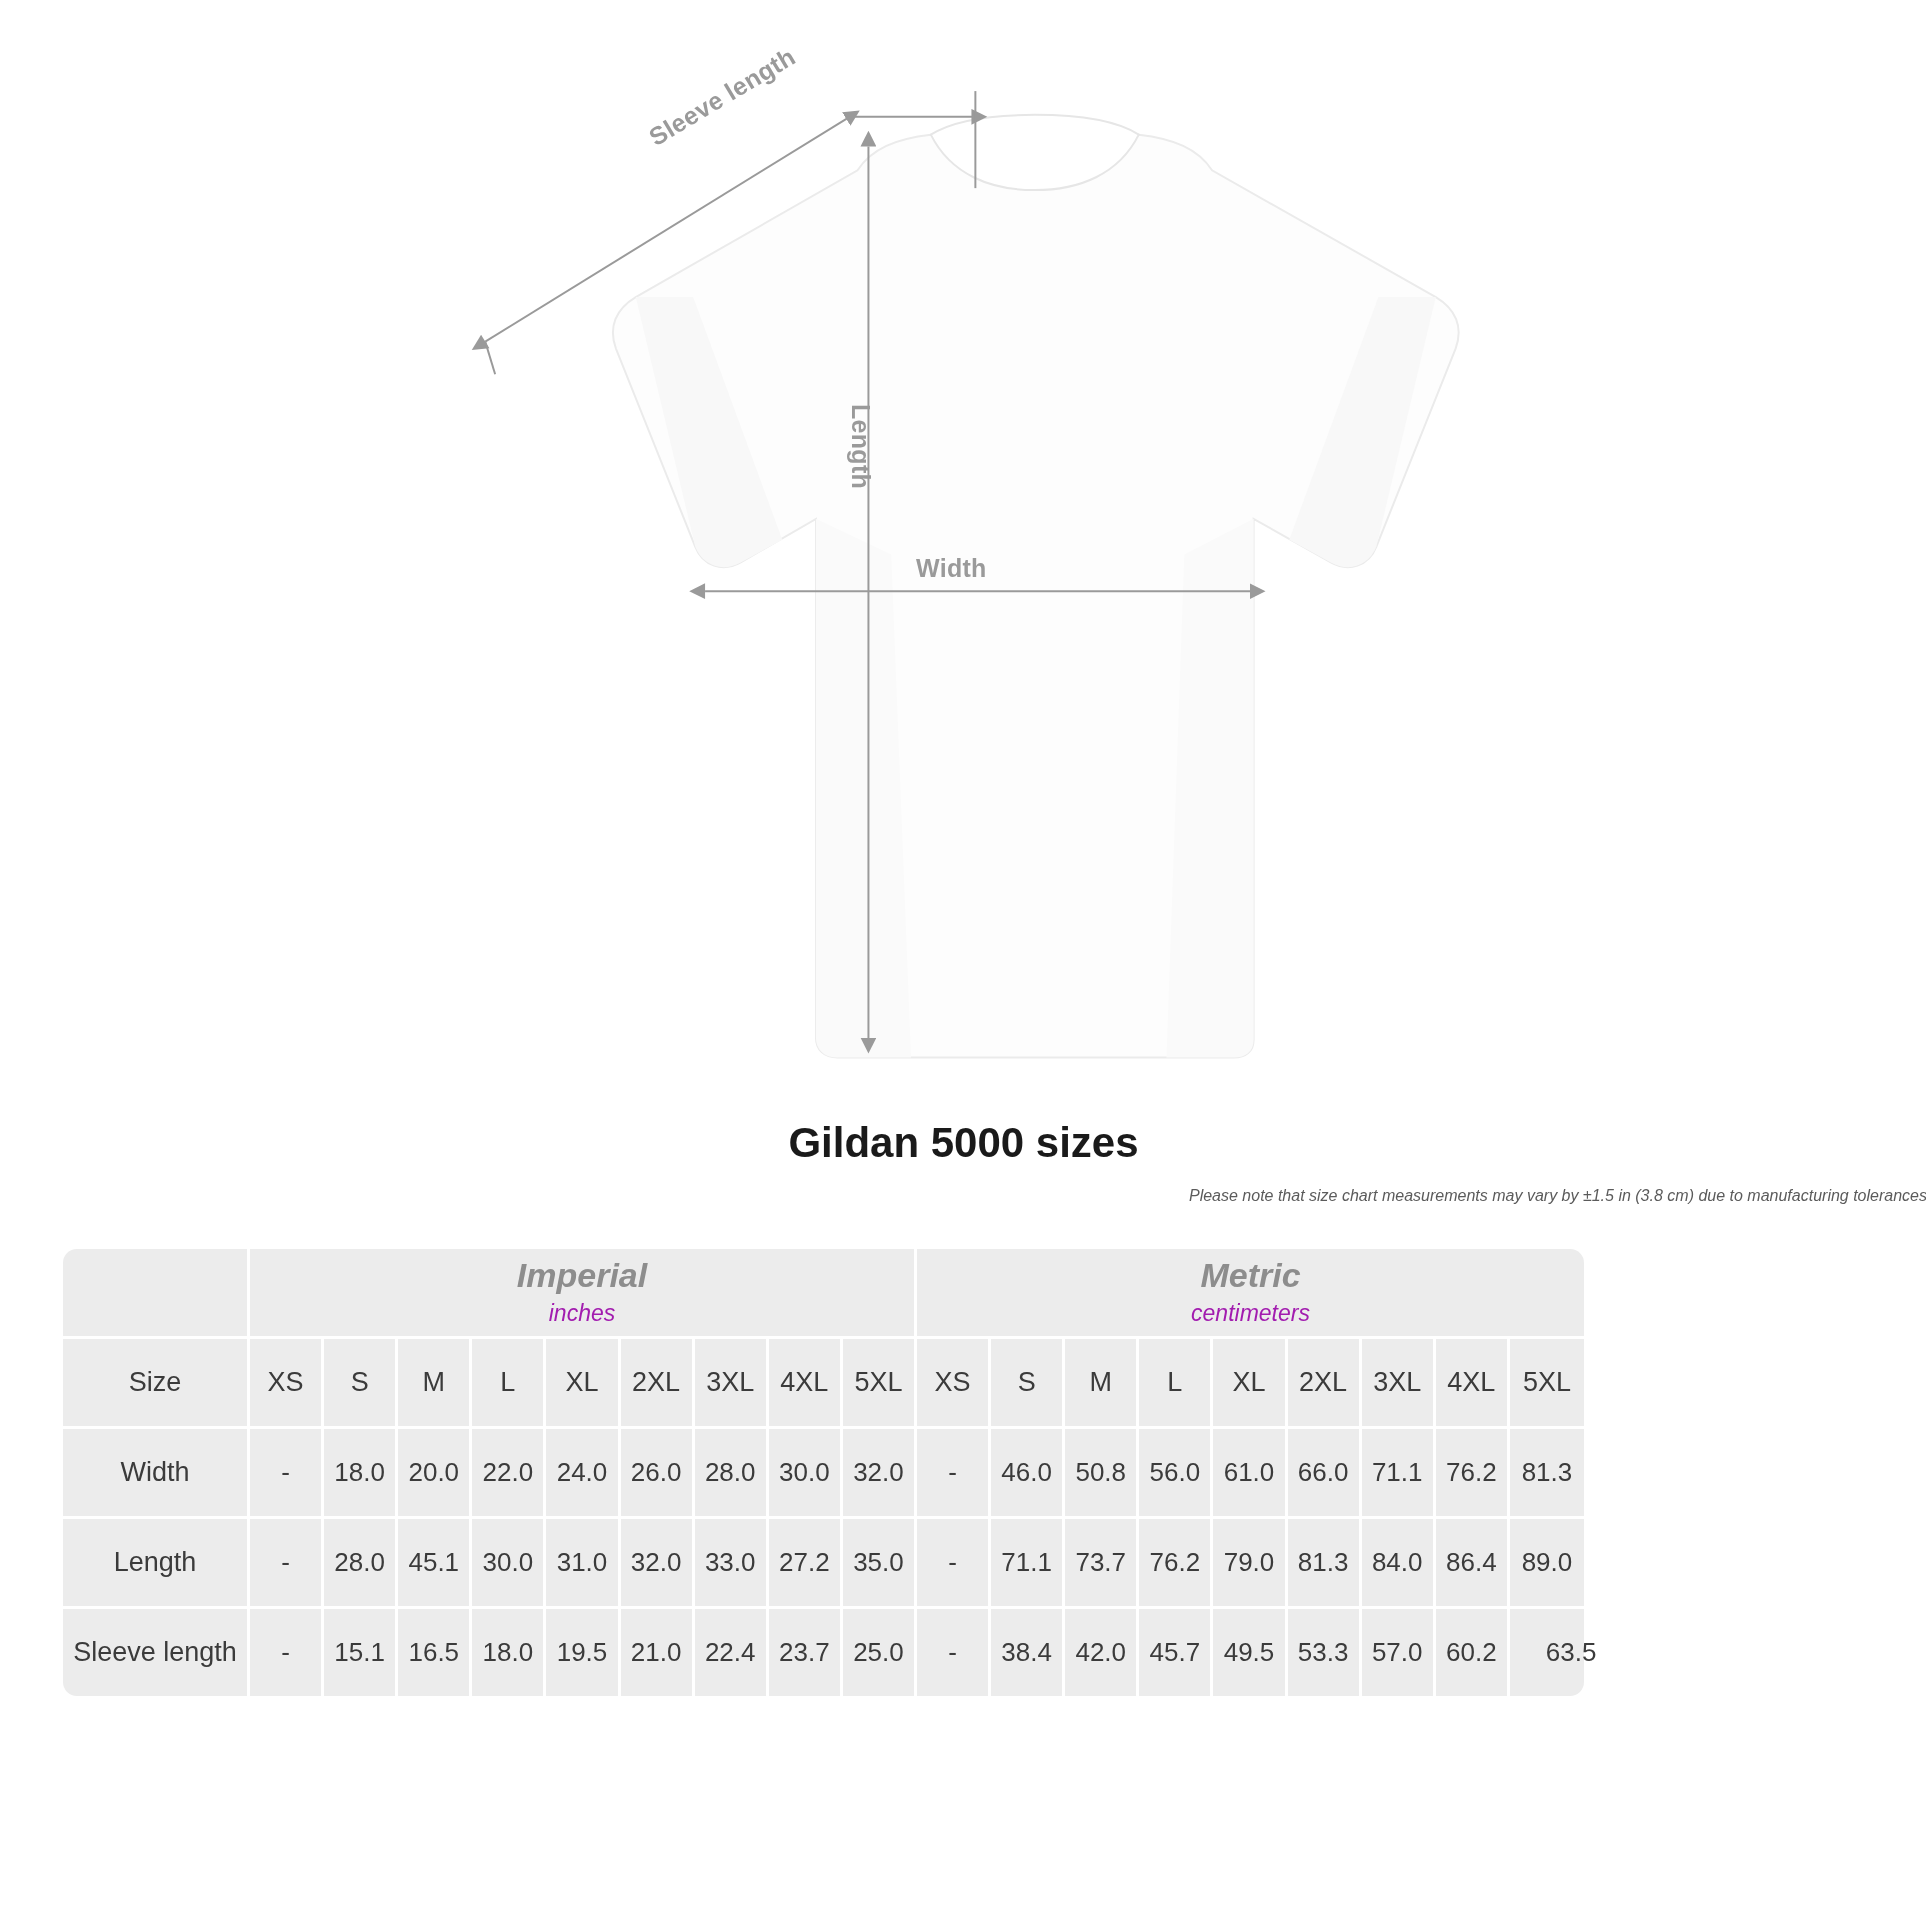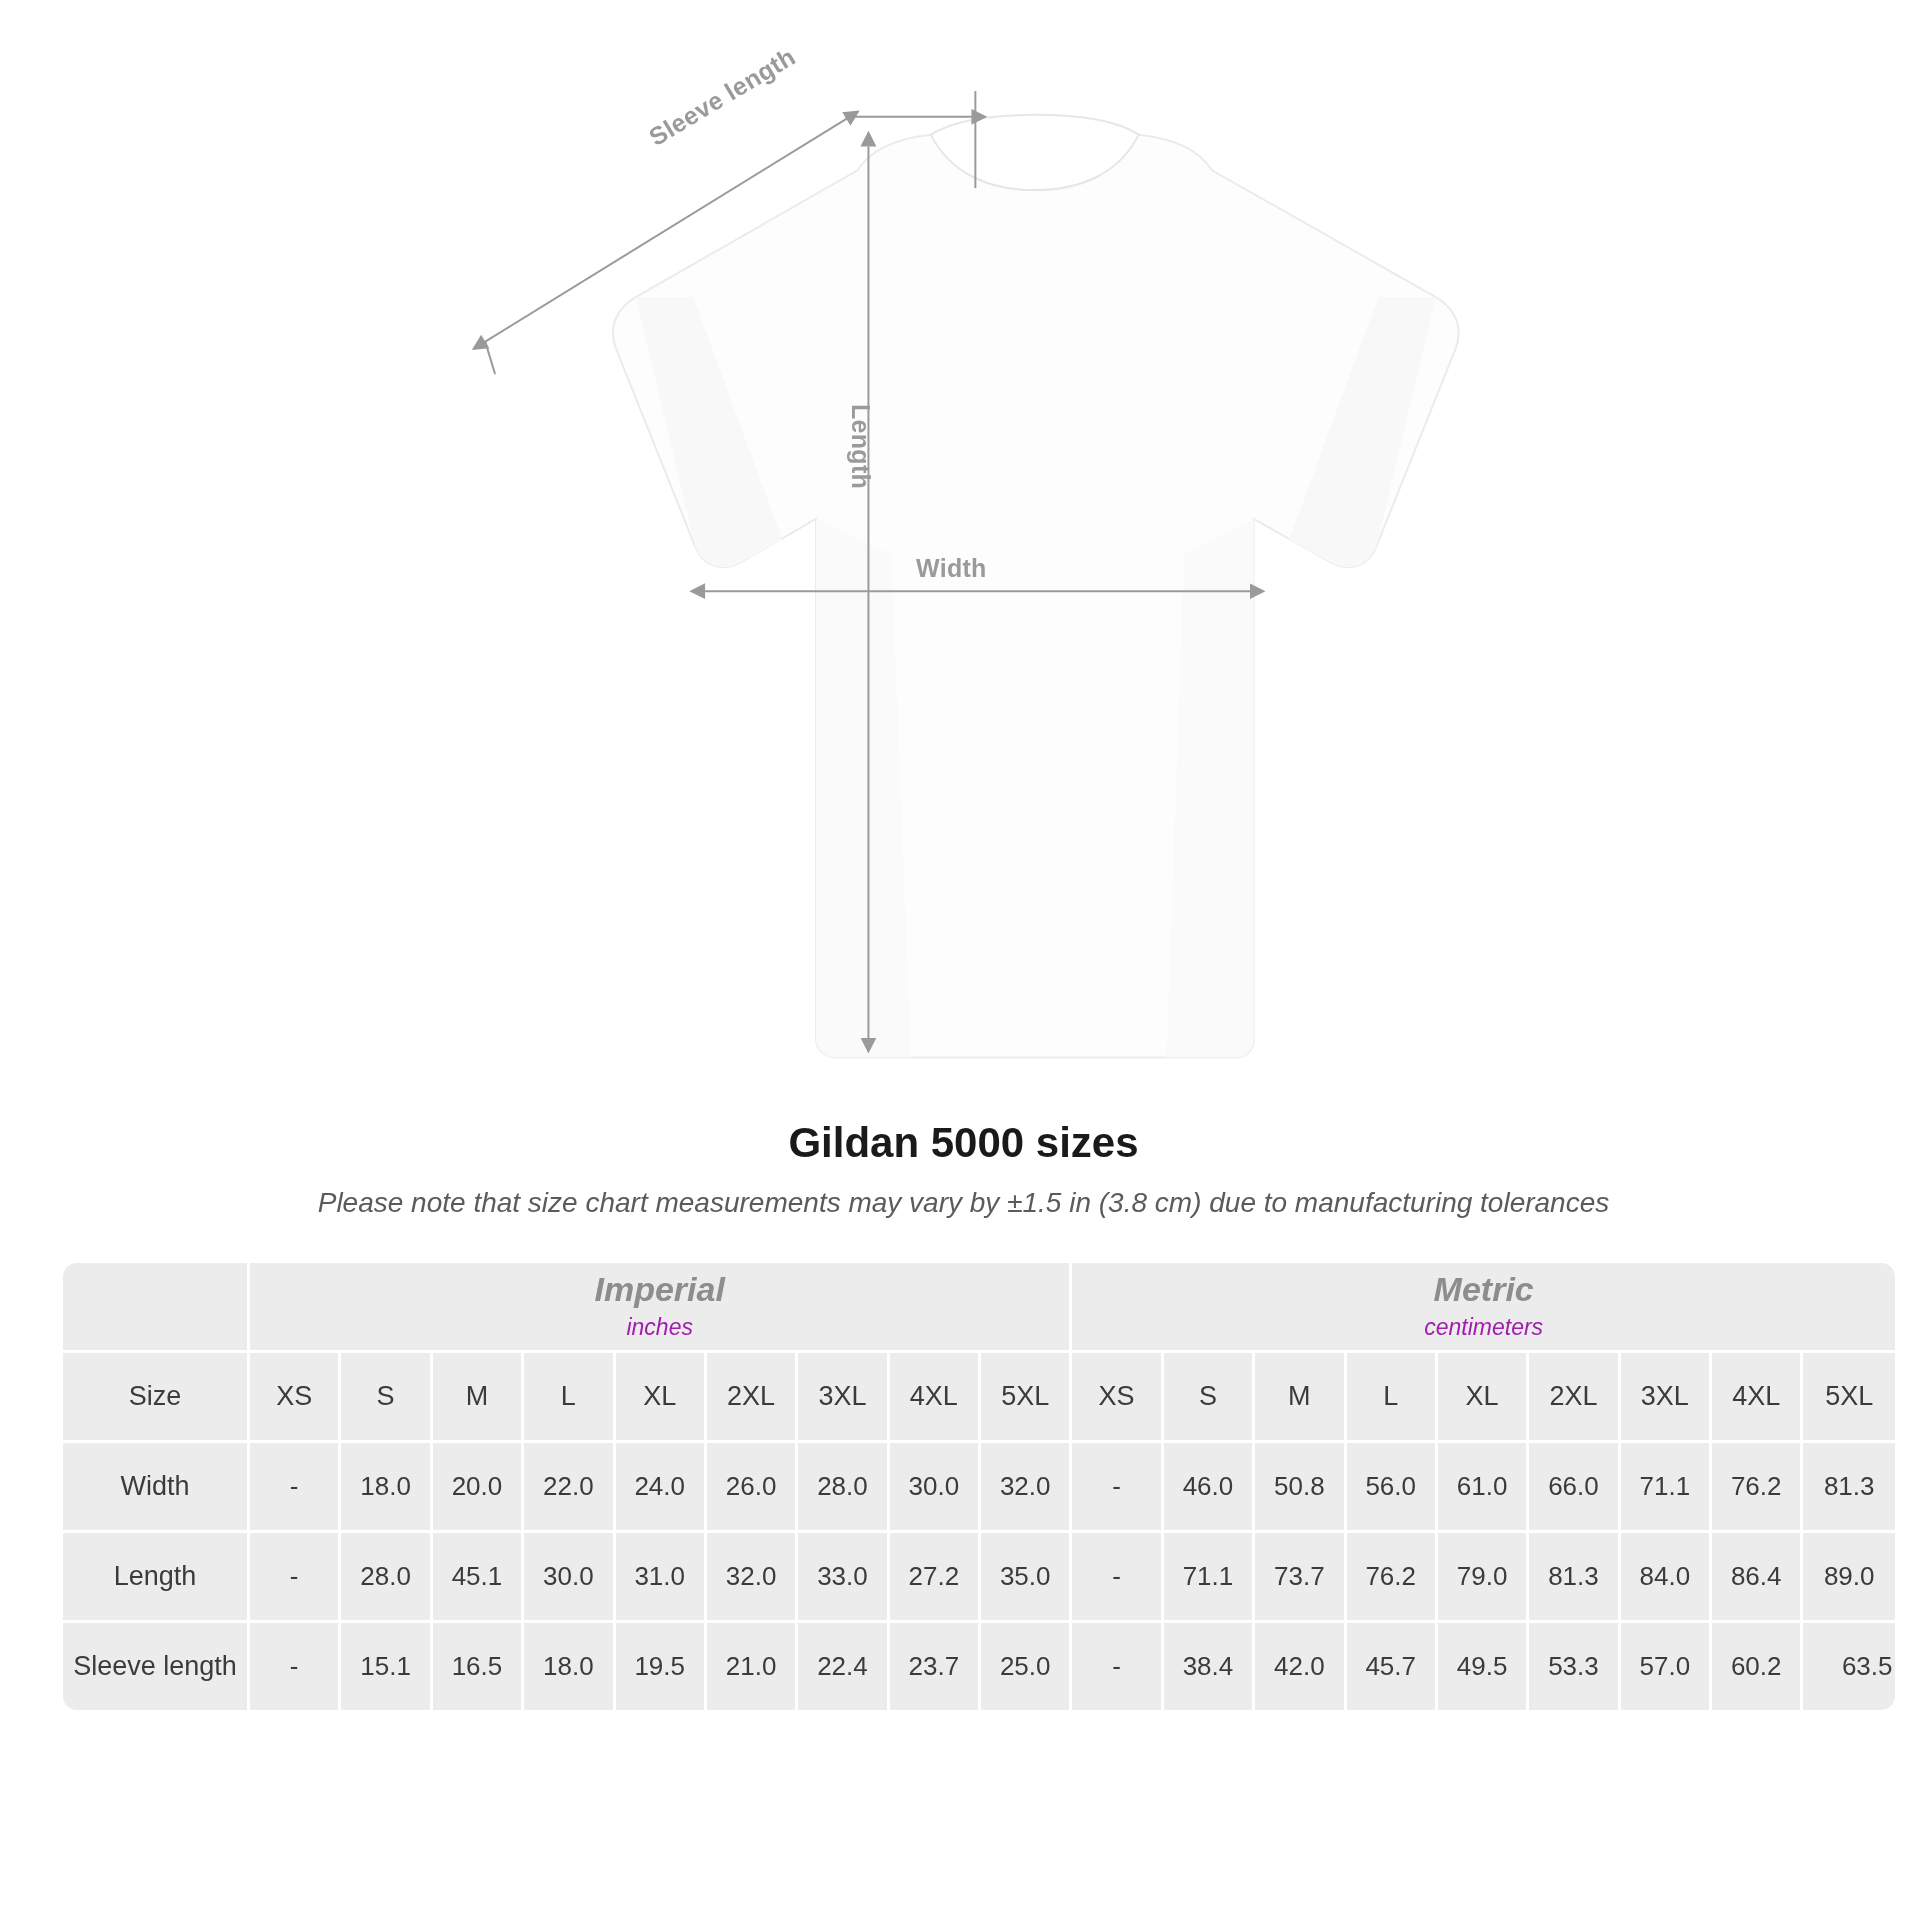--- a/index.html
+++ b/index.html
@@ -62,34 +62,35 @@
     text-align: center;
     margin-top: 10px;
   }
   .chart-title {
     font-size: 42px;
     font-weight: bold;
     color: #1a1a1a;
     margin: 0 0 20px 0;
   }
   .chart-note {
-    font-size: 28px;
+    font-size: 16px;
     font-style: italic;
     color: #5b5b5b;
     margin: 0;
+    text-align: right;
   }
 
   
   .table-wrap {
     margin: 44px 63px 0 63px;
   }
   table.size-table {
     border-collapse: separate;
     border-spacing: 0;
-    width: 1832px;
+    width: 1521px;
     table-layout: fixed;
     font-size: 26px;
   }
   table.size-table td, table.size-table th {
     background: #ececec;
     border-right: 3px solid #ffffff;
     border-bottom: 3px solid #ffffff;
     text-align: center;
     padding: 0;
     height: 87px;

